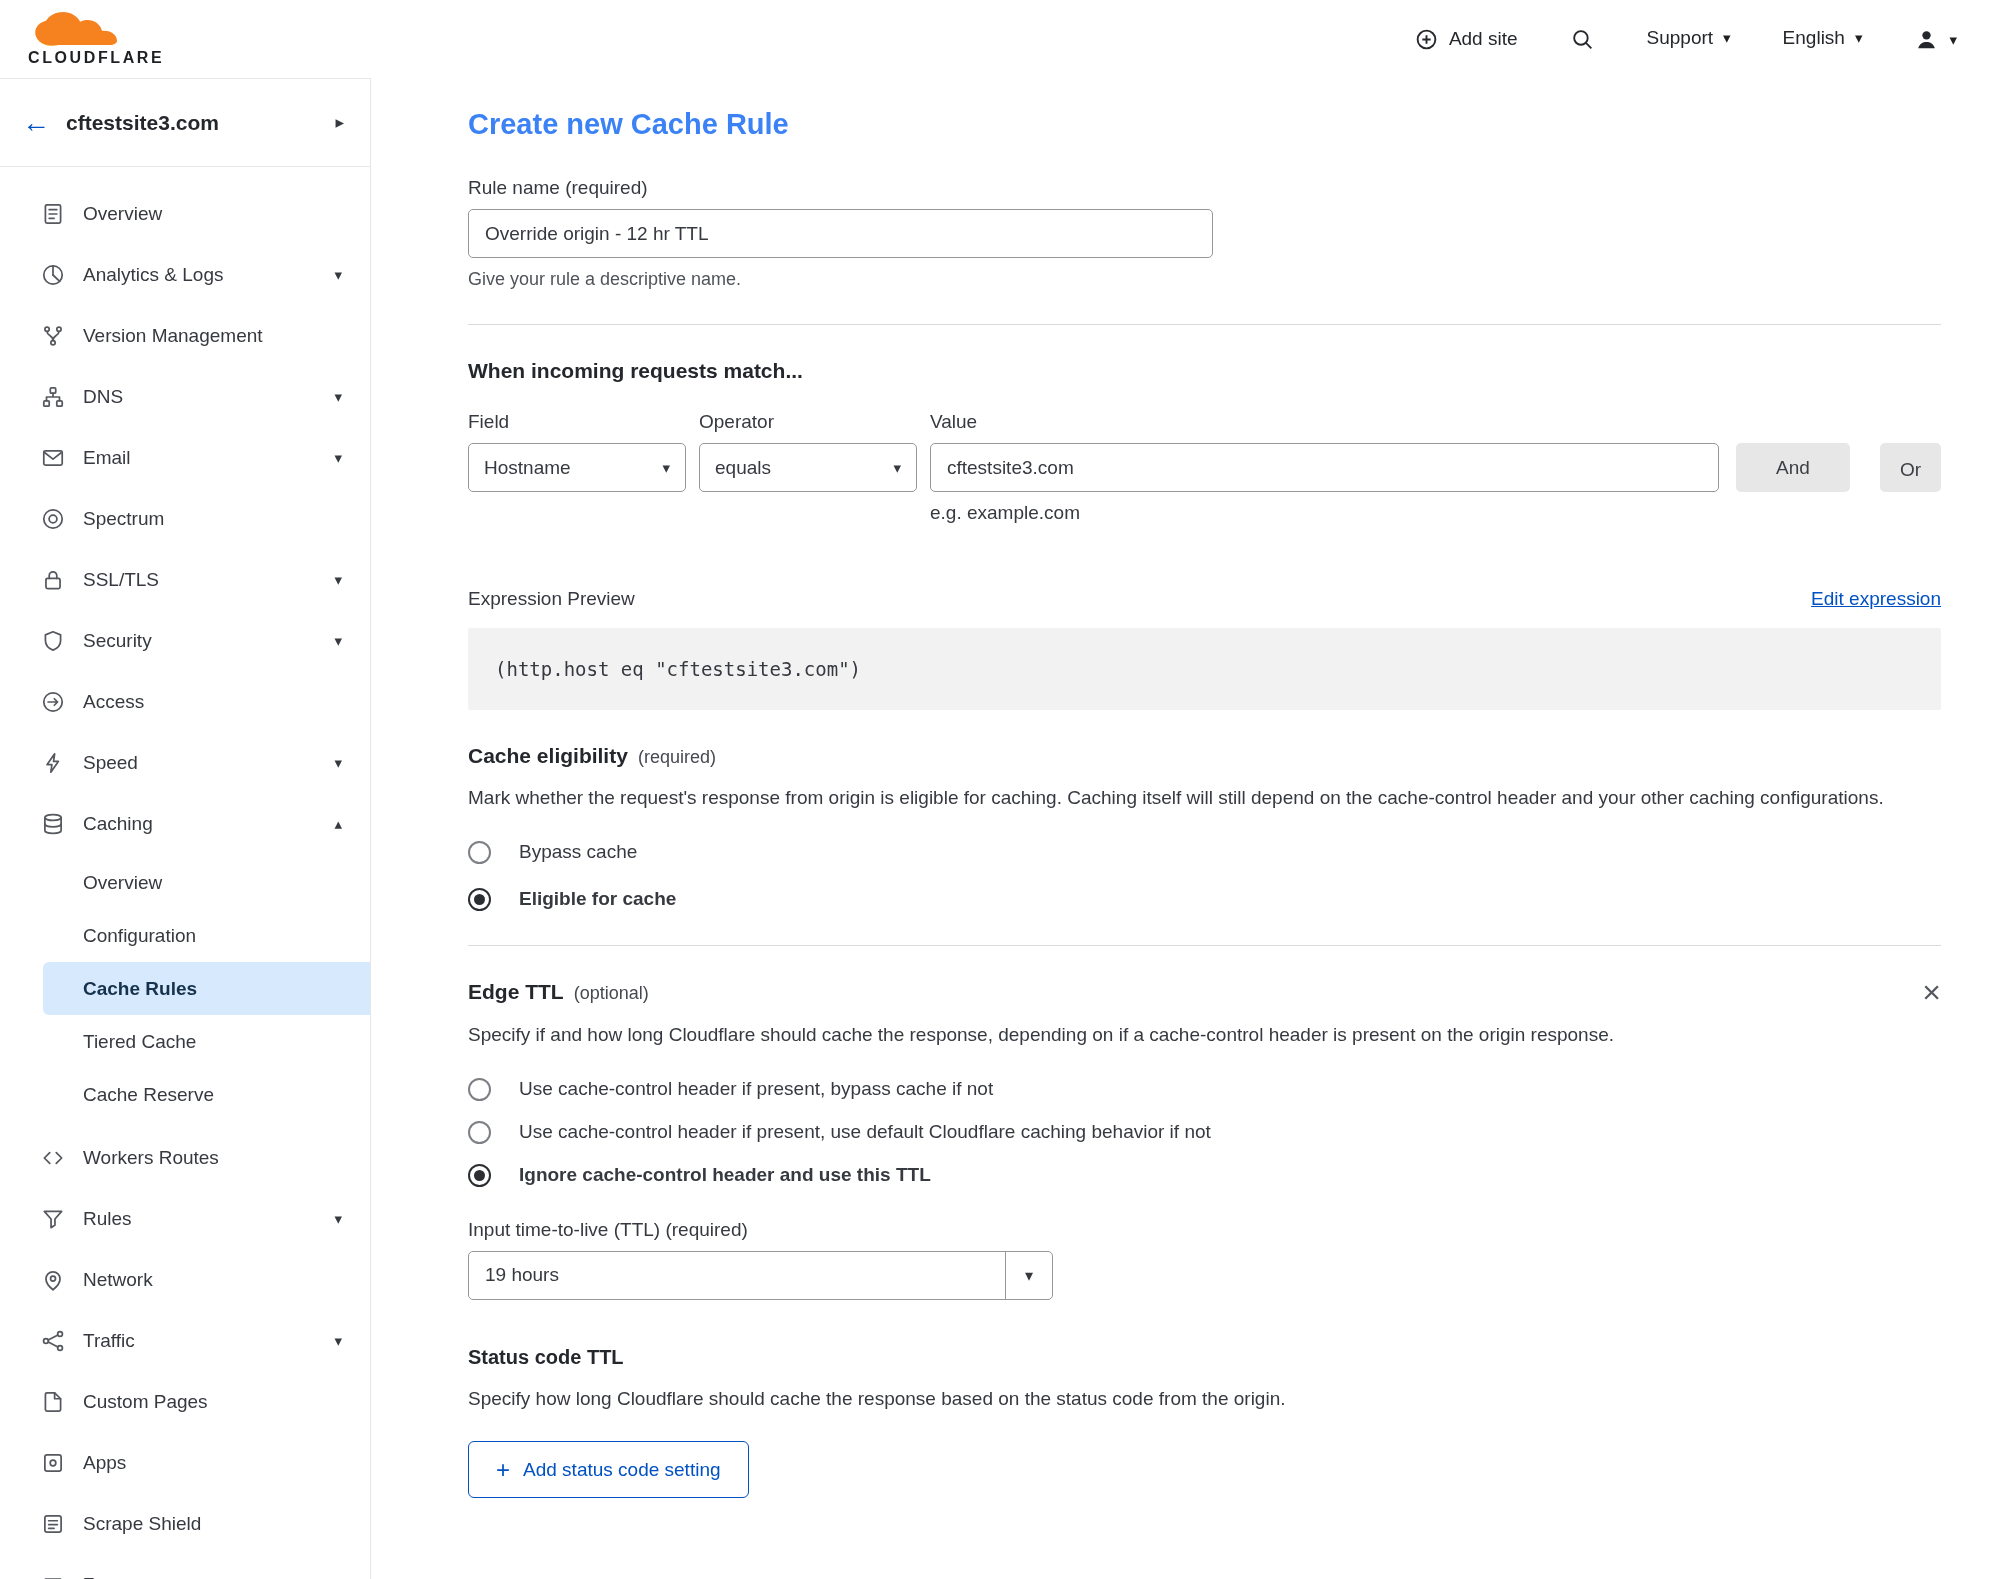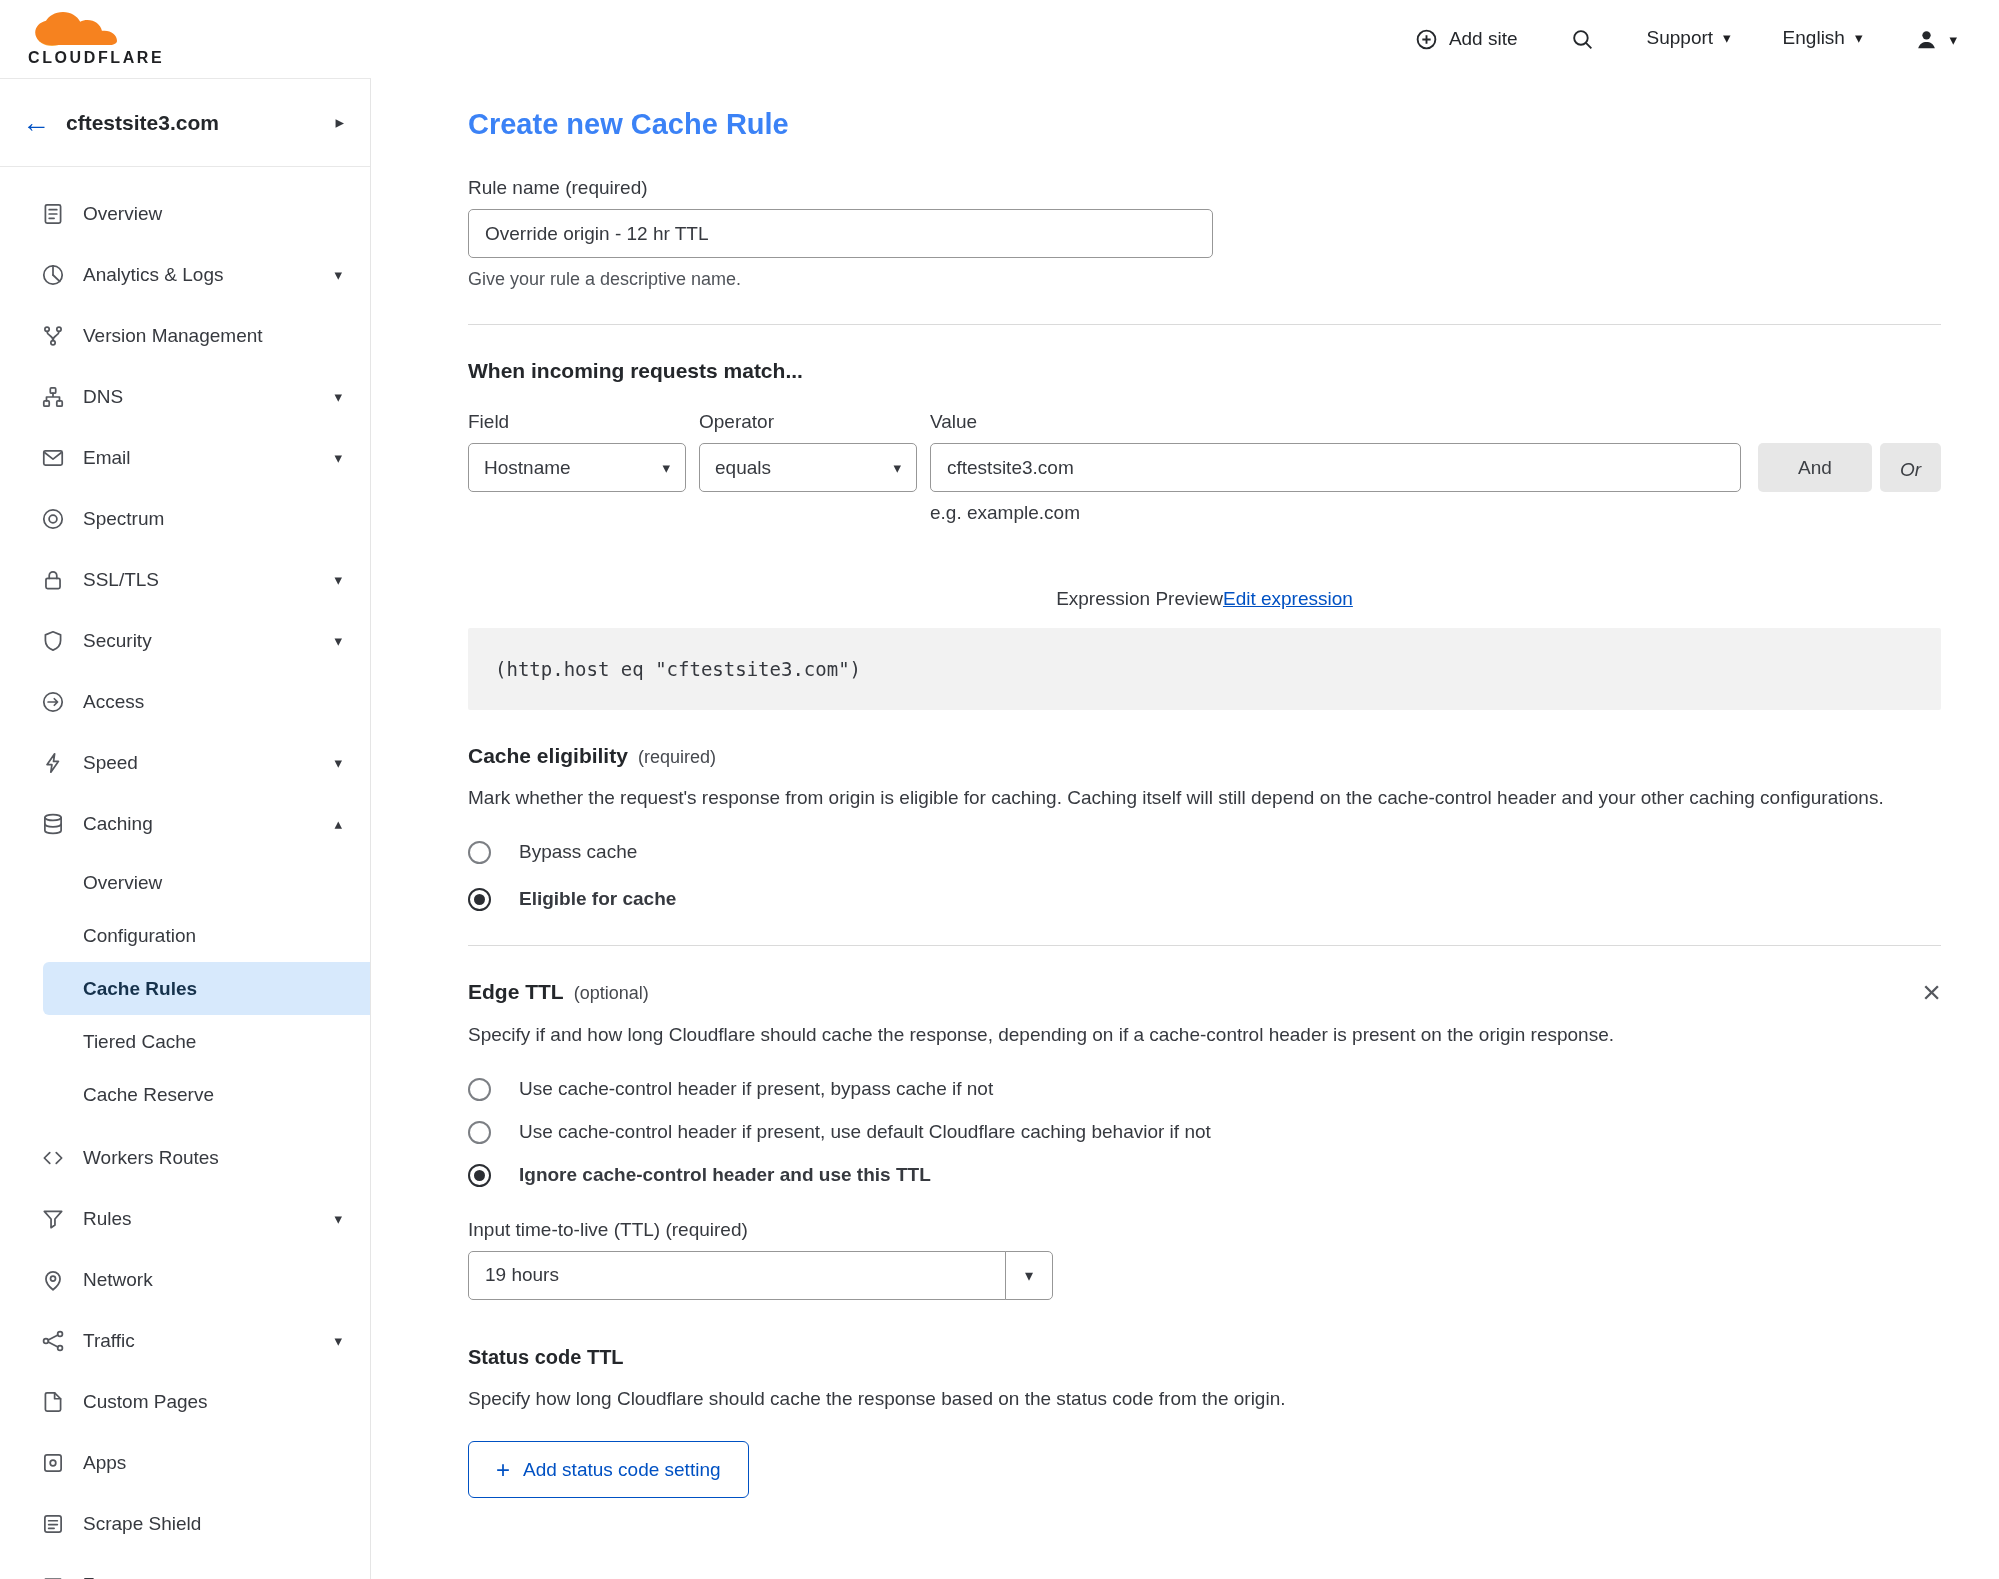--- a/index.html
+++ b/index.html
@@ -97,24 +97,24 @@
   .select-caret { font-size: 15px; color: #36393f; }
   .gap13 { width: 13px; flex: none; }
   .value-col { flex: 1; }
   .value-input { width: 100%; }
   .andor {
     height: 49px; border: none; border-radius: 5px; background: #e7e7e7;
     color: #3c3f44; font-size: 19px; font-family: "Liberation Sans", sans-serif;
     cursor: pointer; flex: none;
   }
   .and-btn { margin-left: 17px; padding: 0 40px; }
-  .or-btn { margin-left: 8px; padding: 16px 20px; font-style: italic; }
+  .or-btn { margin-left: 30px; padding: 16px 20px; }
   .value-helper { margin: 10px 0 0 462px; font-size: 19px; color: #36393f; }
 
-  .expr-row { margin-top: 64px; display: flex; align-items: center; justify-content: center; }
+  .expr-row { margin-top: 64px; display: flex; align-items: center; justify-content: space-between; }
   .expr-label { font-size: 19px; }
   .link { color: #0051c3; font-size: 19px; text-decoration: underline; cursor: pointer; }
   .code-block {
     margin-top: 18px; background: #f2f2f2; padding: 30px 27px;
     font-family: "DejaVu Sans Mono", "Liberation Mono", monospace;
     font-size: 19px; color: #36393f; border-radius: 2px;
   }
 
   .then-heading { margin-top: 48px; }
 

